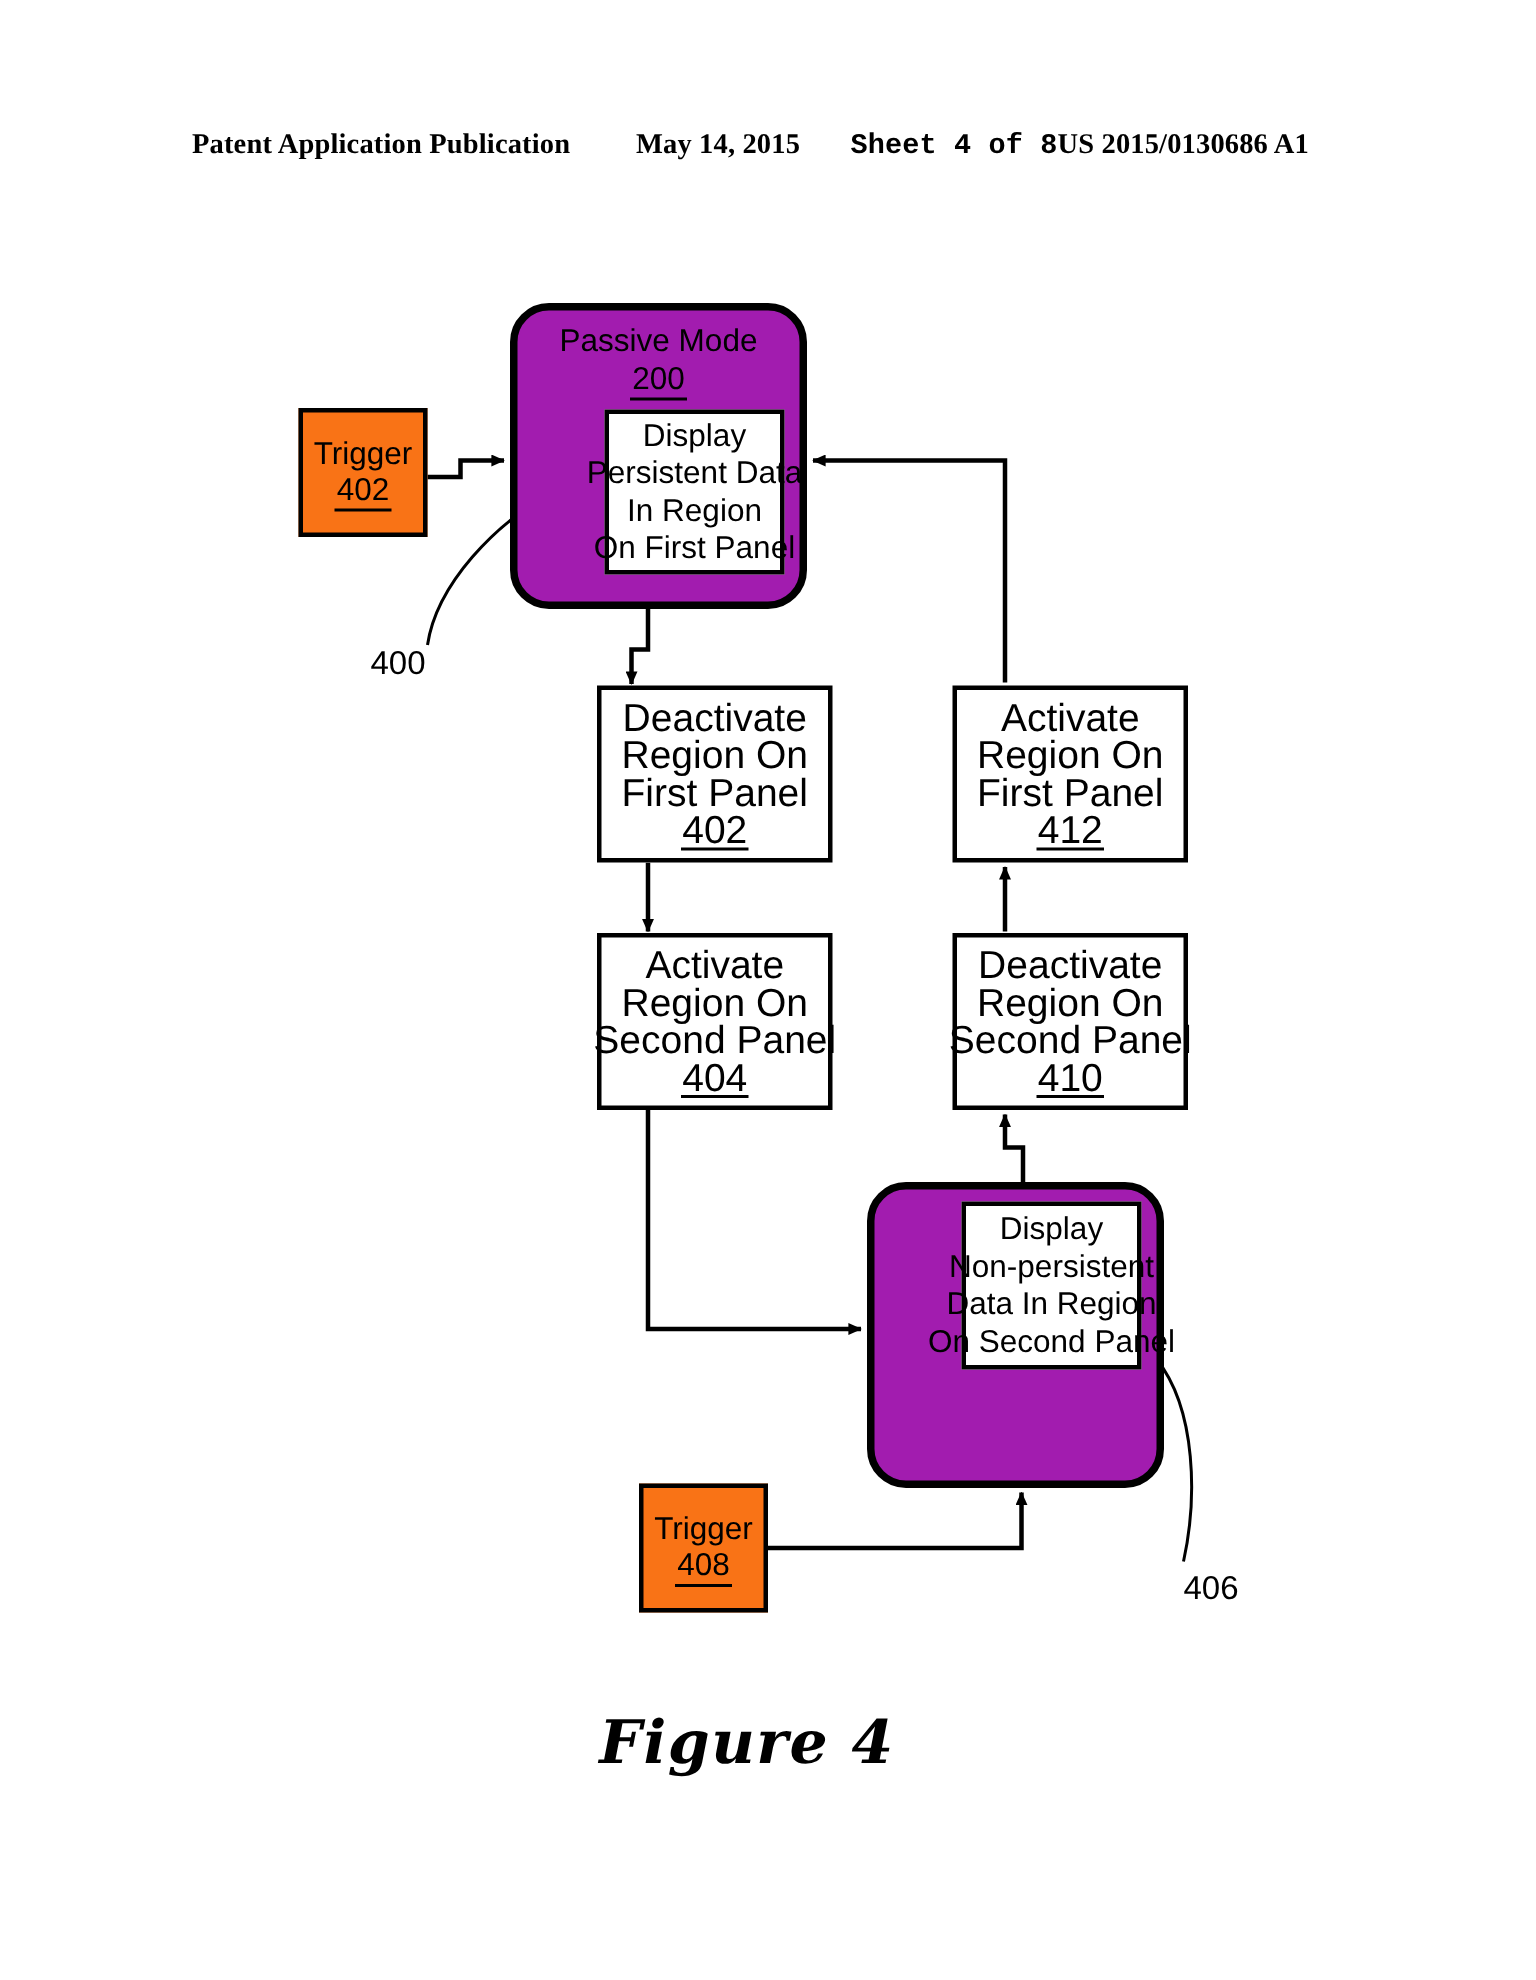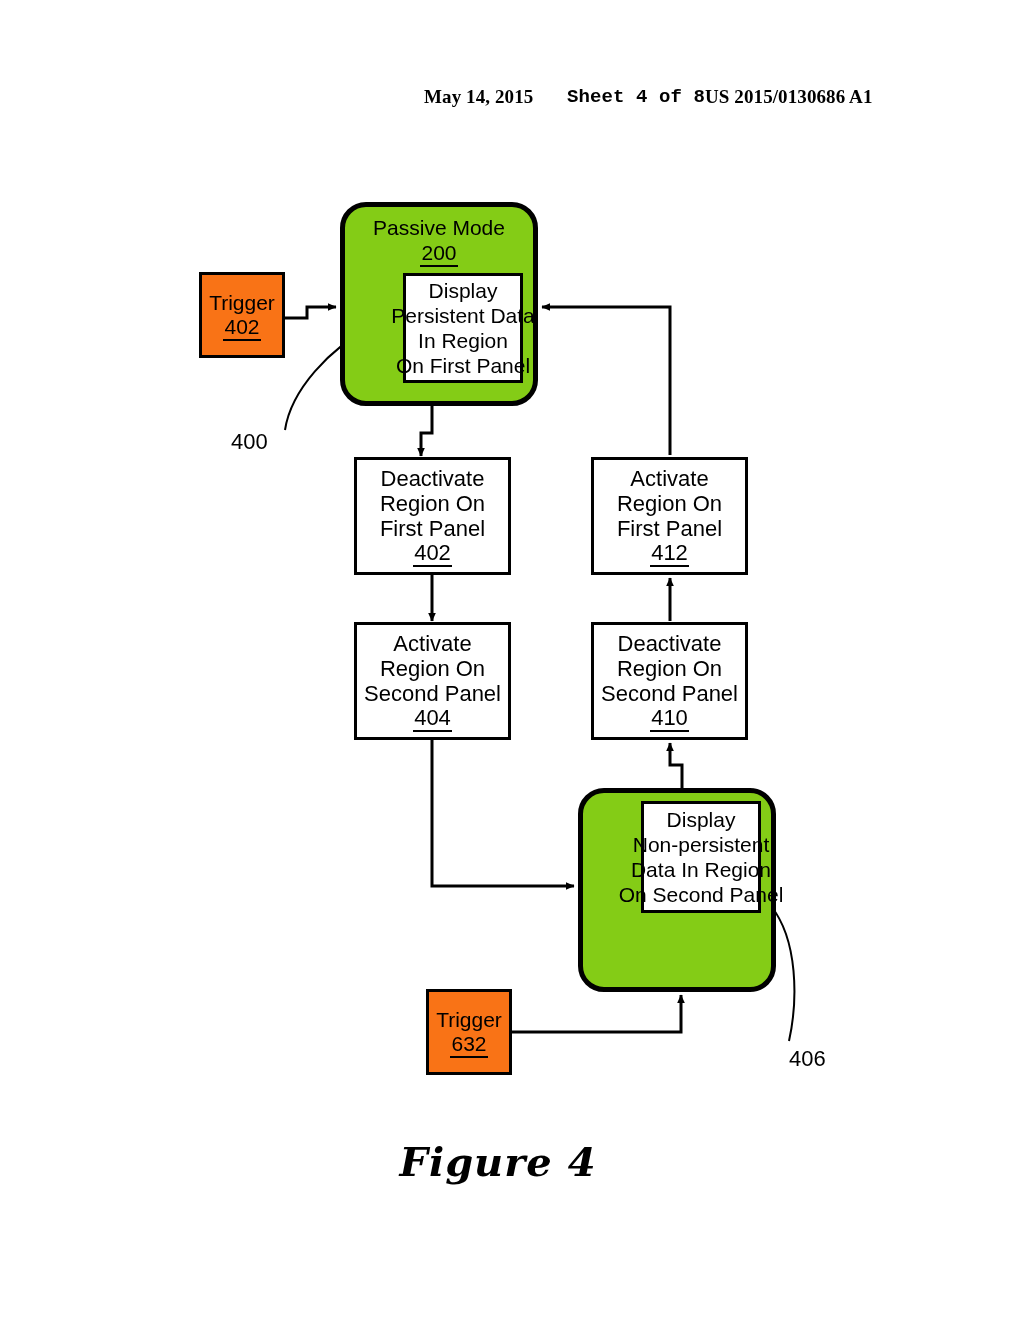--- a/index.html
+++ b/index.html
@@ -54,38 +54,39 @@
   .proc-box {
     position: absolute;
     border: 3px solid #000;
     background: #fff;
     box-sizing: border-box;
     display: flex;
     flex-direction: column;
     align-items: center;
     justify-content: center;
     text-align: center;
-    font-size: 22px;
+    font-size: 26px;
     line-height: 25px;
     z-index: 3;
+    margin-left: 44px;
   }
   .proc-box .line { display: block; white-space: nowrap; }
   .ref-num {
     display: inline-block;
     border-bottom: 2px solid #000;
     line-height: 24px;
     padding: 0 1px;
   }
 
   
   .mode-box {
     position: absolute;
     border: 5px solid #000;
     border-radius: 26px;
-    background: #84cc16;
+    background: #a21caf;
     box-sizing: border-box;
     z-index: 3;
   }
   .mode-label {
     text-align: center;
     font-size: 21px;
     line-height: 25px;
   }
   .inner-box {
     border: 3px solid #000;
@@ -134,20 +135,21 @@
     font-weight: bold;
     font-style: italic;
     font-size: 40px;
     letter-spacing: 1px;
   }
 </style>
 </head>
 <body>
 
 <div id="page-header">
+  <span class="hdr-pub">Patent Application Publication</span>
   <span class="hdr-date">May 14, 2015</span>
   <span class="hdr-sheet">Sheet 4 of 8</span>
   <span class="hdr-num">US 2015/0130686 A1</span>
 </div>
 
 <div id="figure-canvas">
 
   <svg id="connector-layer" viewBox="0 0 1024 1320" width="1024" height="1320" xmlns="http://www.w3.org/2000/svg">
     <defs>
       <marker id="arrowhead" markerWidth="9" markerHeight="8" refX="8.4" refY="4" orient="auto" markerUnits="userSpaceOnUse">
@@ -191,21 +193,21 @@
       <span class="ref-num">200</span>
     </div>
     <div class="inner-box" style="margin-top:6px; height:110px;">
       <span class="line">Display</span>
       <span class="line">Persistent Data</span>
       <span class="line">In Region</span>
       <span class="line">On First Panel</span>
     </div>
   </div>
 
-  <div class="leader-num" style="left:231px; top:430px;">400</div>
+  <div class="leader-num" style="left:247px; top:430px;">400</div>
 
   <div class="proc-box" style="left:354px; top:457px; width:157px; height:118px;">
     <span class="line">Deactivate</span>
     <span class="line">Region On</span>
     <span class="line">First Panel</span>
     <span class="ref-num">402</span>
   </div>
 
   <div class="proc-box" style="left:591px; top:457px; width:157px; height:118px;">
     <span class="line">Activate</span>
@@ -233,20 +235,20 @@
       <span class="line">Display</span>
       <span class="line">Non-persistent</span>
       <span class="line">Data In Region</span>
       <span class="line">On Second Panel</span>
     </div>
   </div>
 
   <div class="trigger-box" style="left:426px; top:989px; width:86px; height:86px;
               display:flex; flex-direction:column; align-items:center; justify-content:center;">
     <span class="line">Trigger</span>
-    <span class="ref-num">632</span>
+    <span class="ref-num">408</span>
   </div>
 
   <div class="leader-num" style="left:789px; top:1047px;">406</div>
 
 </div>
 
 <div id="figure-caption">Figure 4</div>
 
 </body></html>

